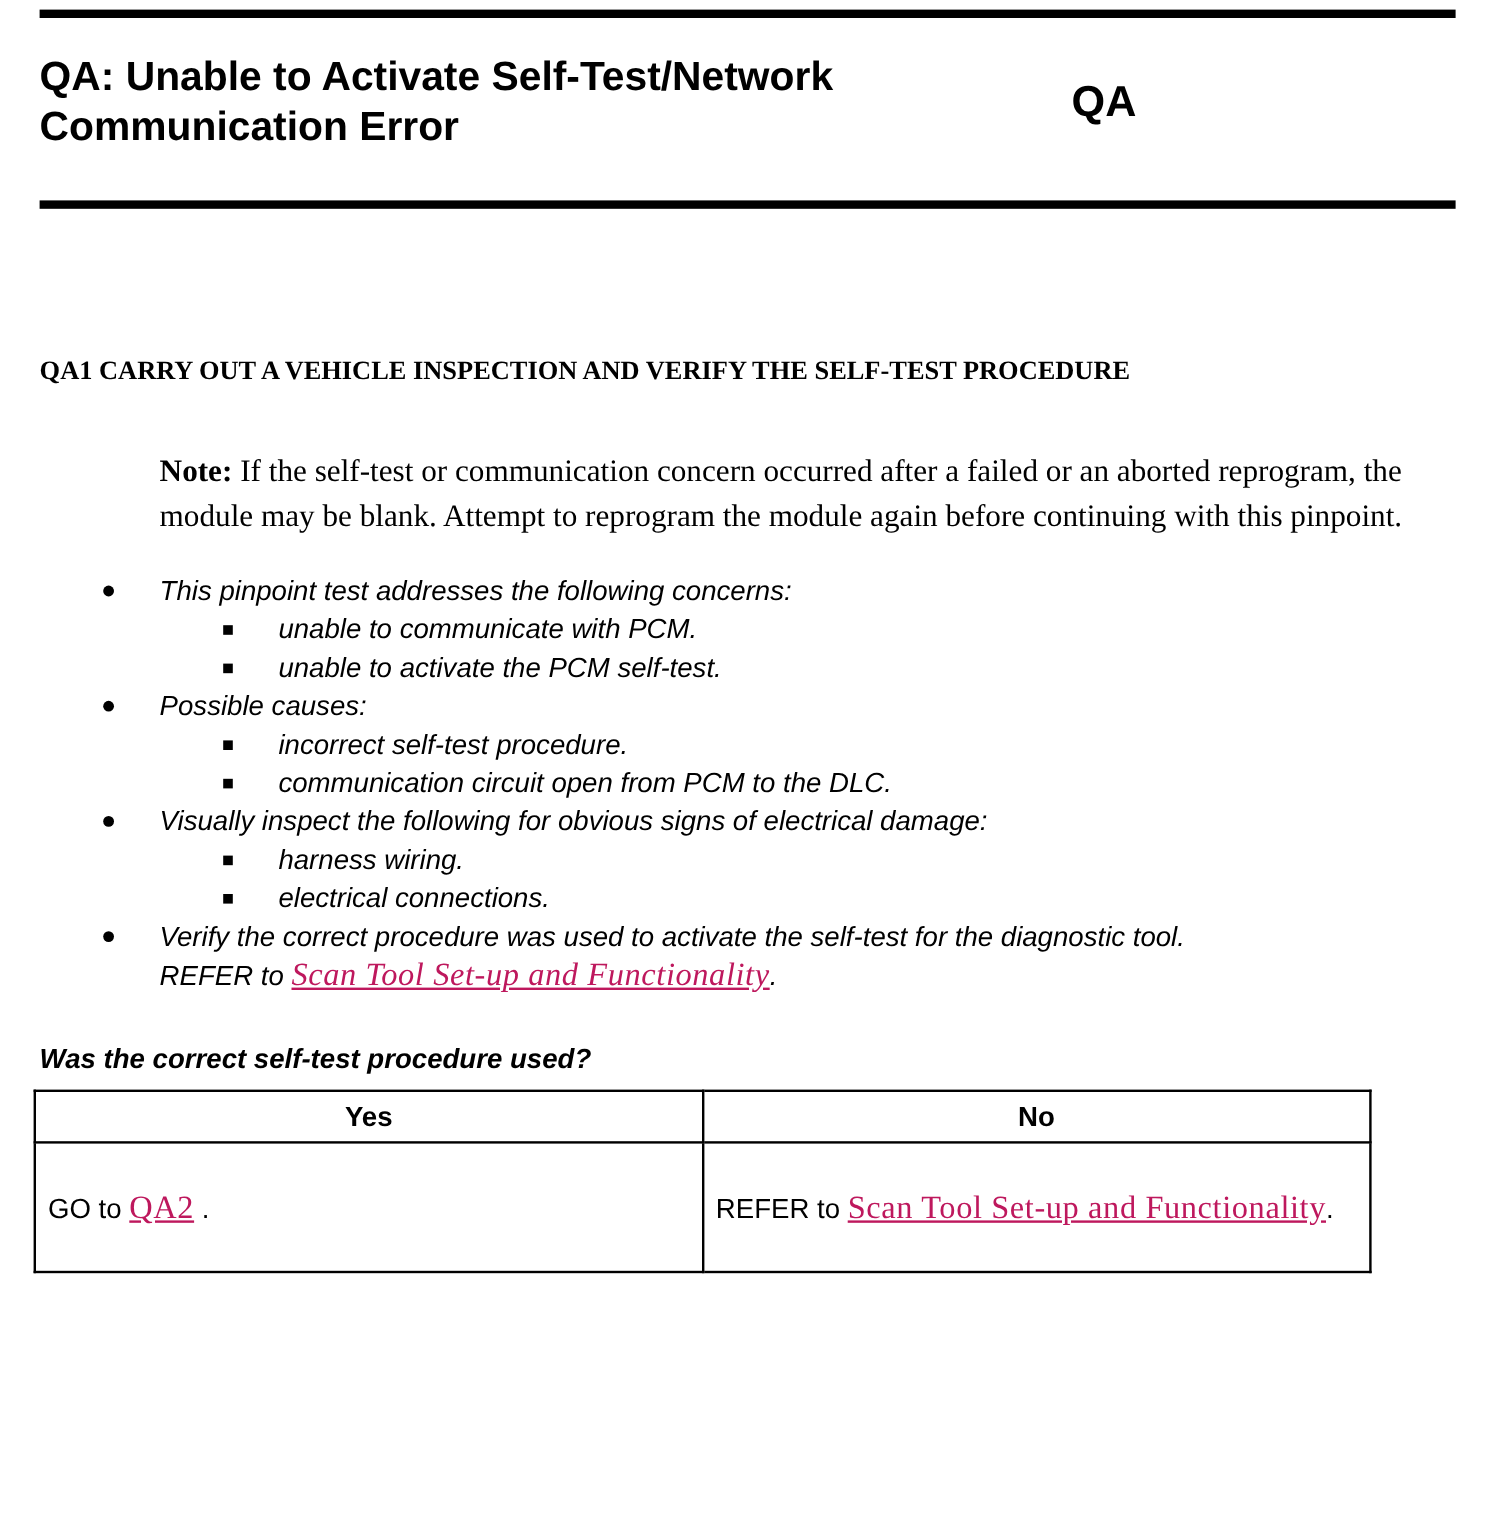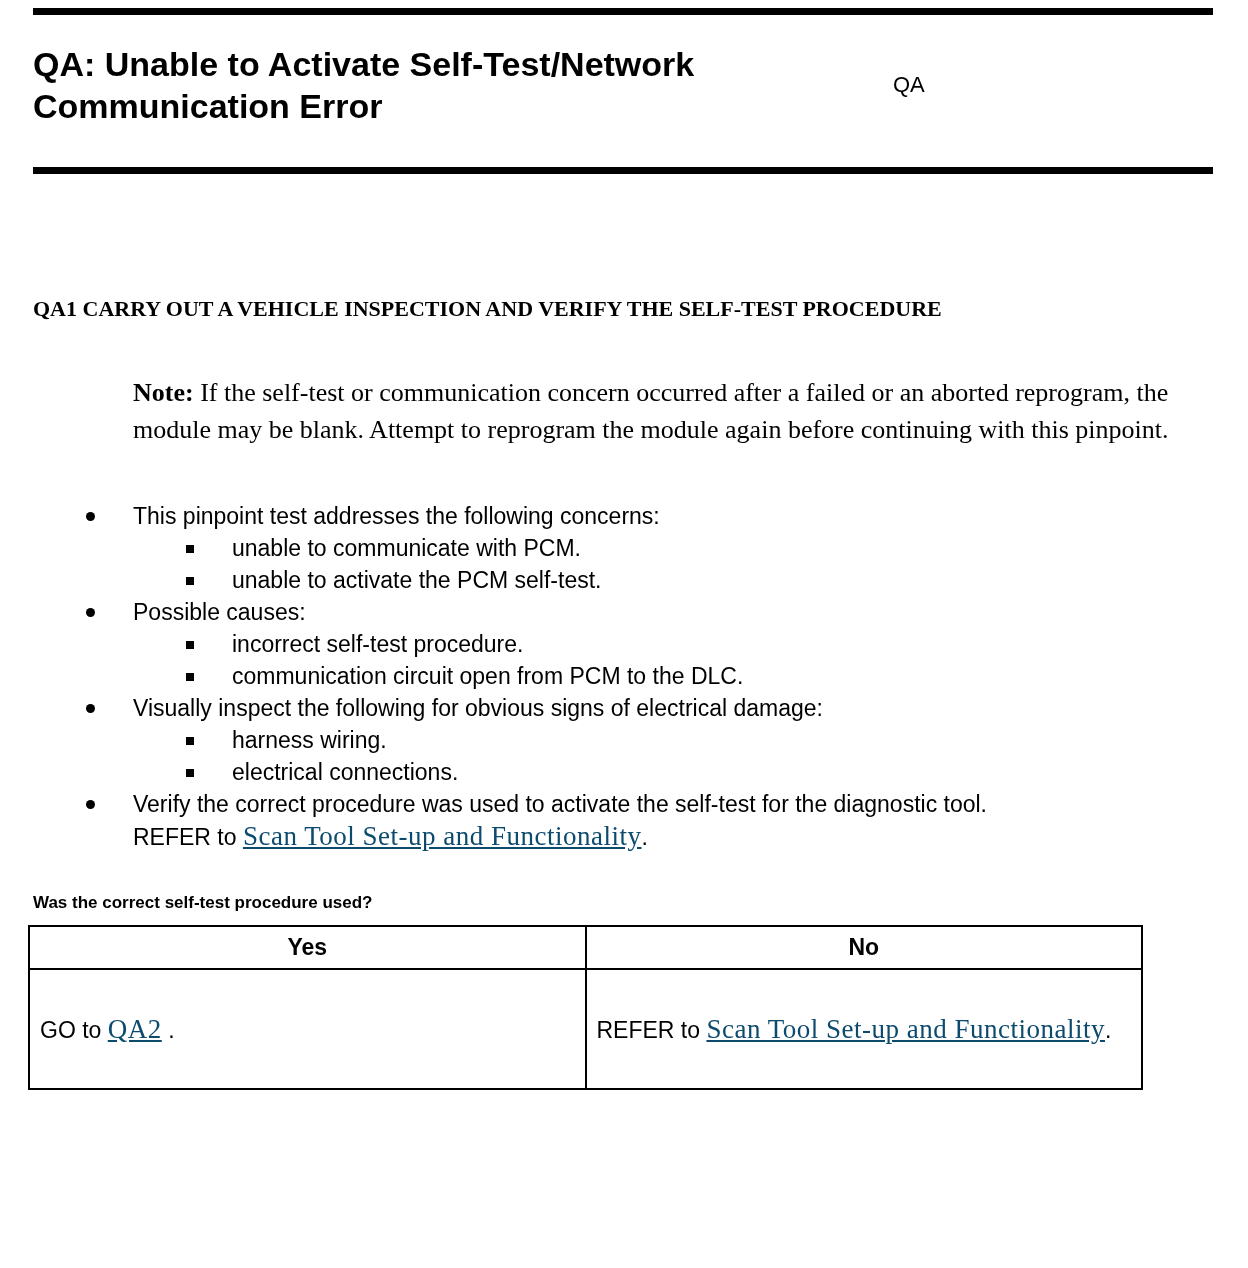--- a/index.html
+++ b/index.html
@@ -10,56 +10,56 @@
     font-family: "Liberation Sans", sans-serif;
     overflow: hidden;
   }
   .page { padding: 0 35px 0 33px; }
 
   .rule { height: 7px; background: #000; }
   .rule-top { margin-top: 8px; }
 
   .header-row { display: flex; align-items: center; padding: 28px 0 40px 0; }
   .doc-title { font-size: 34px; font-weight: bold; line-height: 42px; margin: 0; max-width: 860px; }
-  .doc-code { font-size: 22px; font-weight: normal; margin-right: 148px; }
+  .doc-code { font-size: 36px; font-weight: bold; margin-right: 148px; }
 
   .step-heading {
     font-family: "Liberation Serif", serif;
     font-size: 22px; font-weight: bold; line-height: 46px;
     margin: 112px 0 0 0; max-width: 1180px;
   }
 
   .note {
     font-family: "Liberation Serif", serif;
     font-size: 26px; line-height: 37px;
     margin: 42px 0 0 100px; max-width: 1075px;
   }
   .note b { font-weight: bold; }
 
-  ul.bullets { list-style: none; margin: 52px 0 0 0; padding: 0; font-size: 23px; line-height: 32px; }
+  ul.bullets { list-style: none; margin: 28px 0 0 0; padding: 0; font-size: 23px; line-height: 32px; font-style: italic; }
   ul.bullets li { position: relative; }
   li.lvl1 { padding-left: 100px; }
   li.lvl1::before { content: ""; position: absolute; left: 53px; top: 12px; width: 9px; height: 9px; border-radius: 50%; background: #000; }
   li.lvl2 { padding-left: 199px; }
   li.lvl2::before { content: ""; position: absolute; left: 153px; top: 13px; width: 8px; height: 8px; background: #000; }
   .refer-line { display: block; }
 
   .doc-link {
     font-family: "Liberation Serif", serif;
     font-size: 27px; letter-spacing: 0.5px;
-    color: #0c4a6e; text-decoration: underline;
+    color: #be185d; text-decoration: underline;
     cursor: pointer;
   }
 
-  .question { font-size: 17px; font-weight: bold; margin: 40px 0 0 0; }
+  .question { font-size: 23px; font-weight: bold; margin: 40px 0 0 0; font-style: italic; }
 
   table.decision { border-collapse: collapse; margin-top: 12px; margin-left: -5px; width: 1115px; table-layout: fixed; }
   table.decision th, table.decision td { border: 2px solid #000; }
   table.decision th { width: 50%; font-size: 23px; font-weight: bold; text-align: center; padding: 7px 4px; }
-  table.decision td { font-size: 23px; height: 120px; vertical-align: middle; padding: 6px 10px; line-height: 38px; }
+  table.decision td { font-size: 23px; height: 108px; vertical-align: middle; padding: 6px 10px; line-height: 38px; }
 </style>
 </head>
 <body>
 
 <div class="page">
 
   <div class="rule rule-top"></div>
 
   <div class="header-row">
     <h1 class="doc-title">QA: Unable to Activate Self-Test/Network Communication Error</h1>

